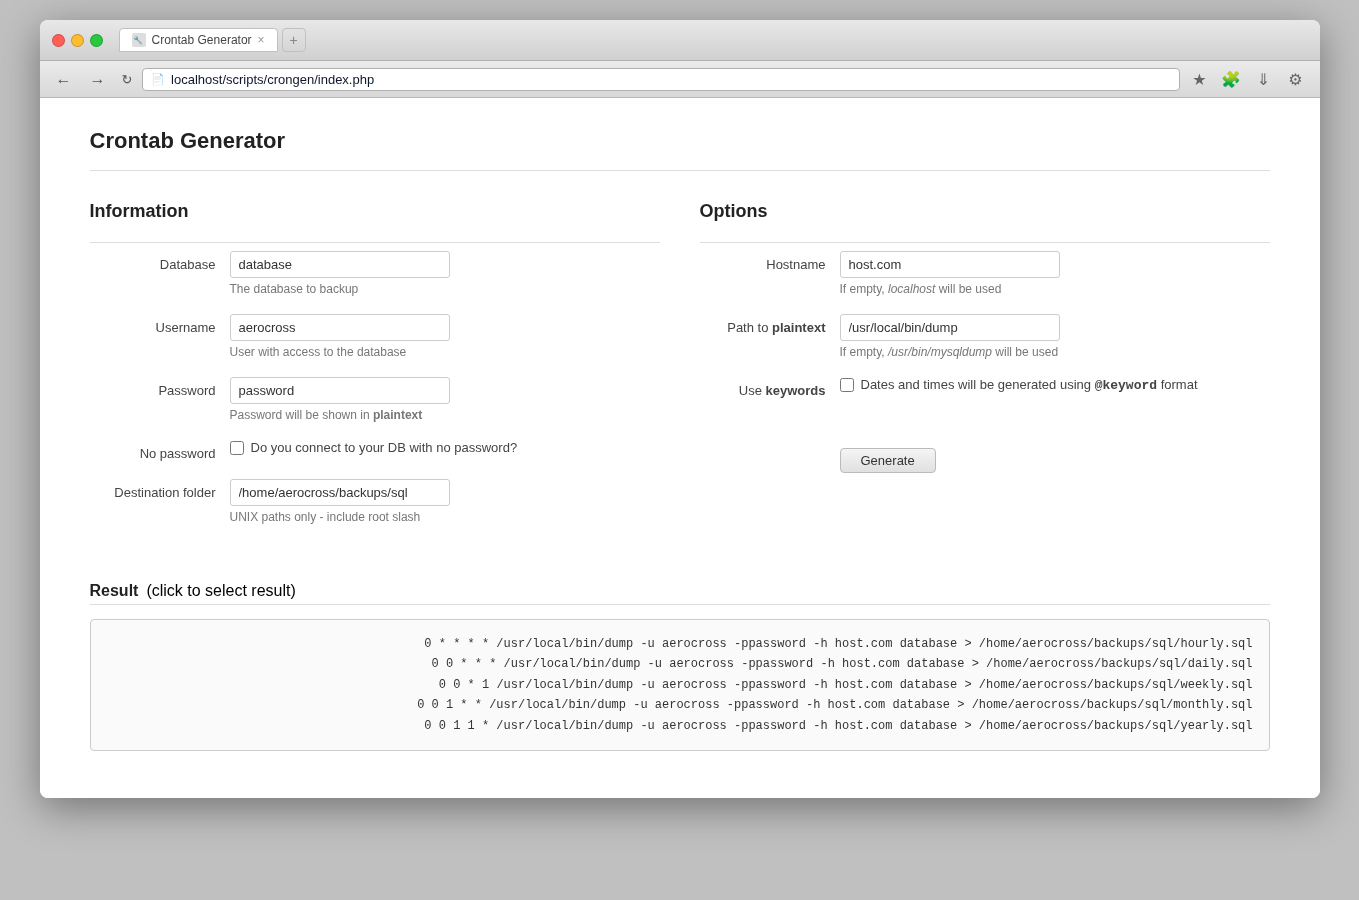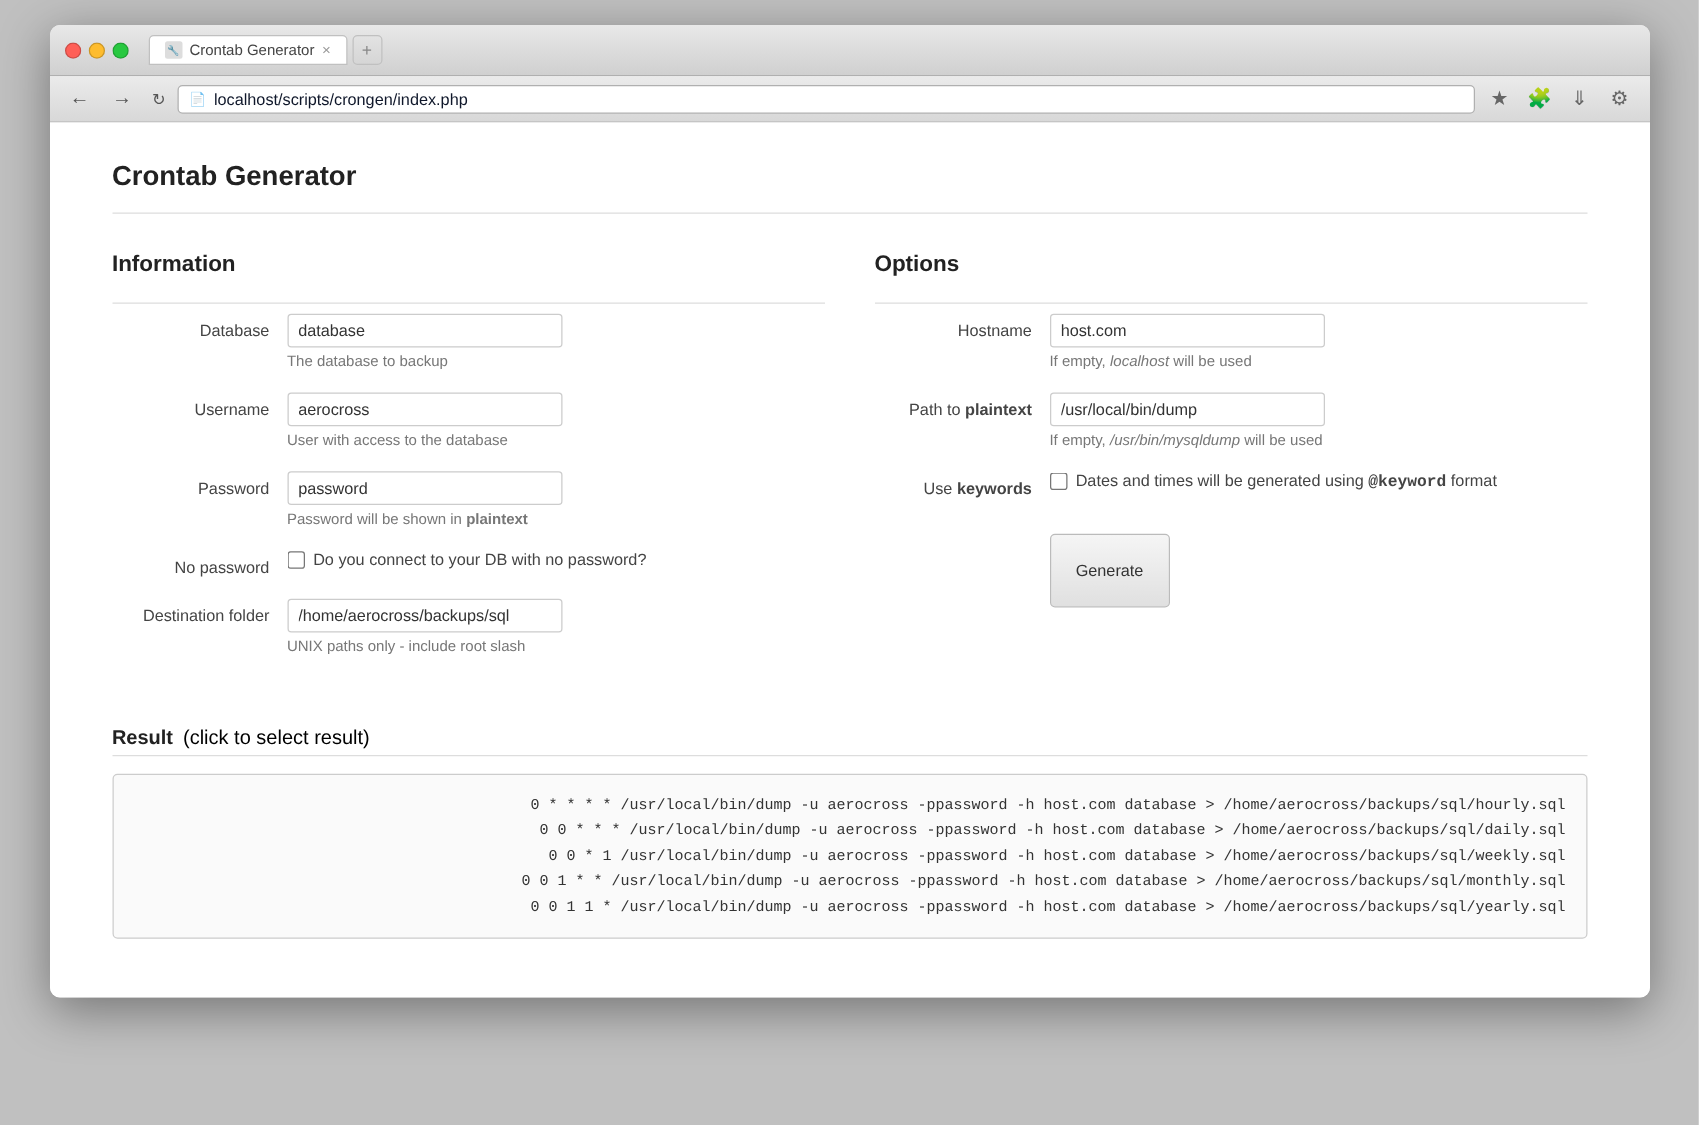--- a/index.html
+++ b/index.html
@@ -270,25 +270,25 @@
 
     .checkbox-label input[type="checkbox"] {
       width: 14px;
       height: 14px;
     }
 
     .generate-btn {
       background: linear-gradient(to bottom, #f5f5f5, #e0e0e0);
       border: 1px solid #bbb;
       border-radius: 4px;
-      padding: 21px 20px;
+      padding: 4px 20px;
       font-size: 13px;
       color: #333;
       cursor: pointer;
-      margin-top: 11px;
+      margin-top: 32px;
       margin-left: 0;
     }
 
     .result-section {
       margin-top: 40px;
       text-align: right;
     }
 
     .result-heading {
       font-size: 16px;

